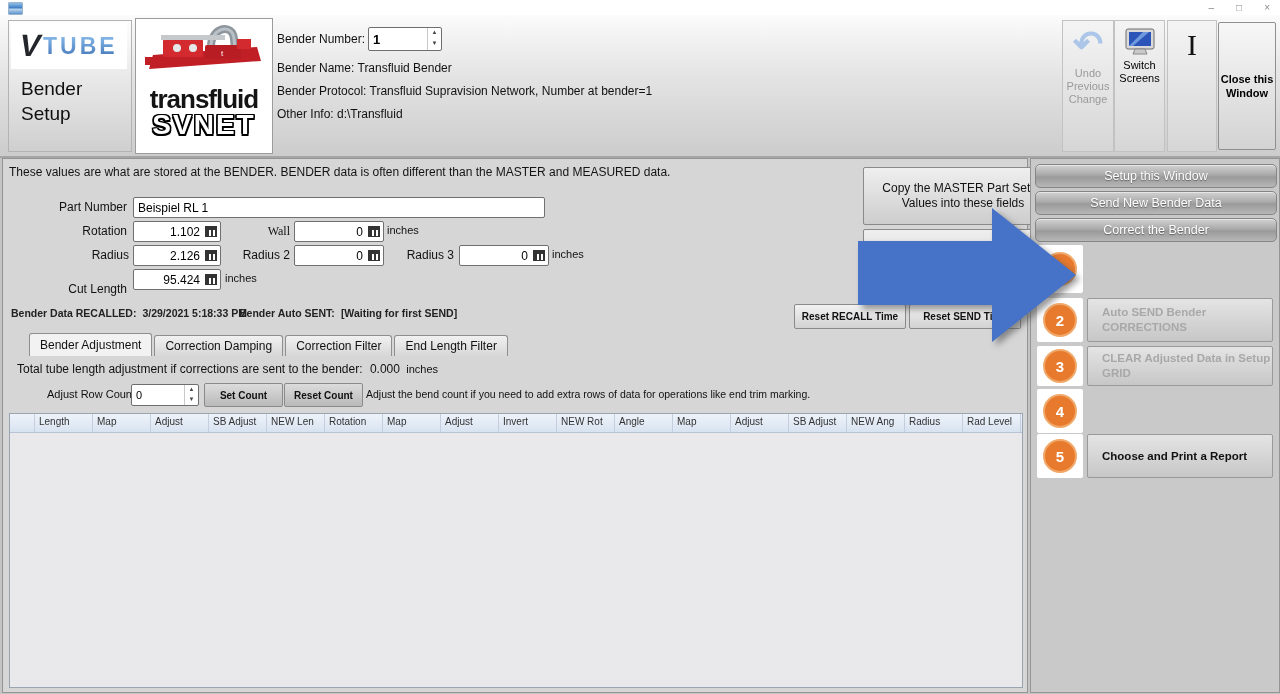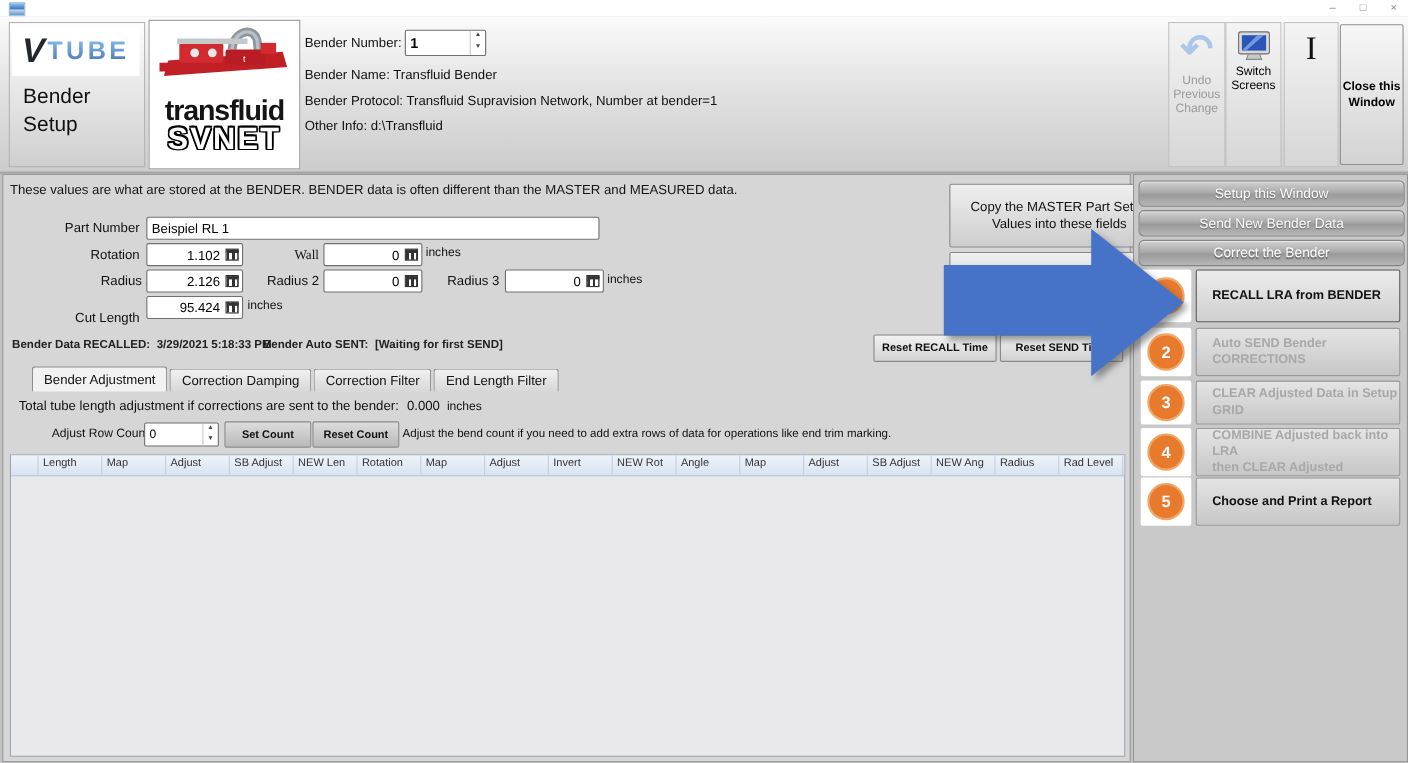--- a/index.html
+++ b/index.html
@@ -319,23 +319,20 @@
       <span>Send New Bender Data</span>
     </div>
     <div class="sbtop" style="top:59px;">
       <span>Correct the Bender</span>
     </div>
 
     <div class="steprow" style="top:86px;height:48px;">
       <div class="stepsquare" style="height:48px;">
         <div class="stepcircle">1</div>
       </div>
-      <div class="stepbtn primary" style="height:48px;">
-        <span>RECALL LRA from BENDER</span>
-      </div>
     </div>
     <div class="steprow" style="top:139px;height:44px;">
       <div class="stepsquare" style="height:44px;">
         <div class="stepcircle">2</div>
       </div>
       <div class="stepbtn disabled" style="height:44px;">
         <span>Auto SEND Bender CORRECTIONS</span>
       </div>
     </div>
     <div class="steprow" style="top:187px;height:40px;">
@@ -343,24 +340,20 @@
         <div class="stepcircle">3</div>
       </div>
       <div class="stepbtn disabled" style="height:40px;">
         <span>CLEAR Adjusted Data in Setup GRID</span>
       </div>
     </div>
     <div class="steprow" style="top:230px;height:44px;">
       <div class="stepsquare" style="height:44px;">
         <div class="stepcircle">4</div>
       </div>
-      <div class="stepbtn disabled" style="height:44px;">
-        <span>COMBINE Adjusted back into LRA
-then CLEAR Adjusted</span>
-      </div>
     </div>
     <div class="steprow" style="top:275px;height:44px;">
       <div class="stepsquare" style="height:44px;">
         <div class="stepcircle">5</div>
       </div>
       <div class="stepbtn" style="height:44px;">
         <span>Choose and Print a Report</span>
       </div>
     </div>
   </div>

